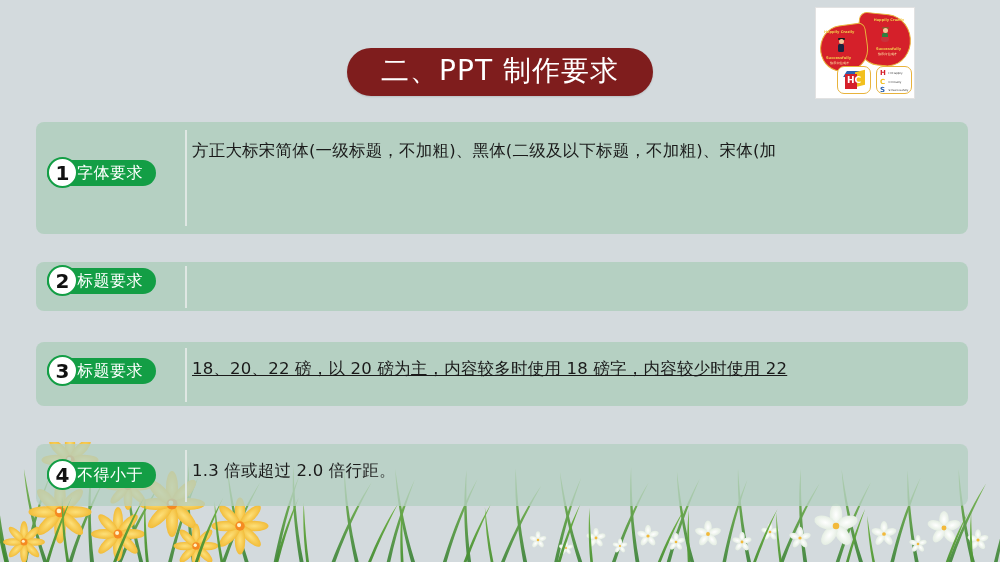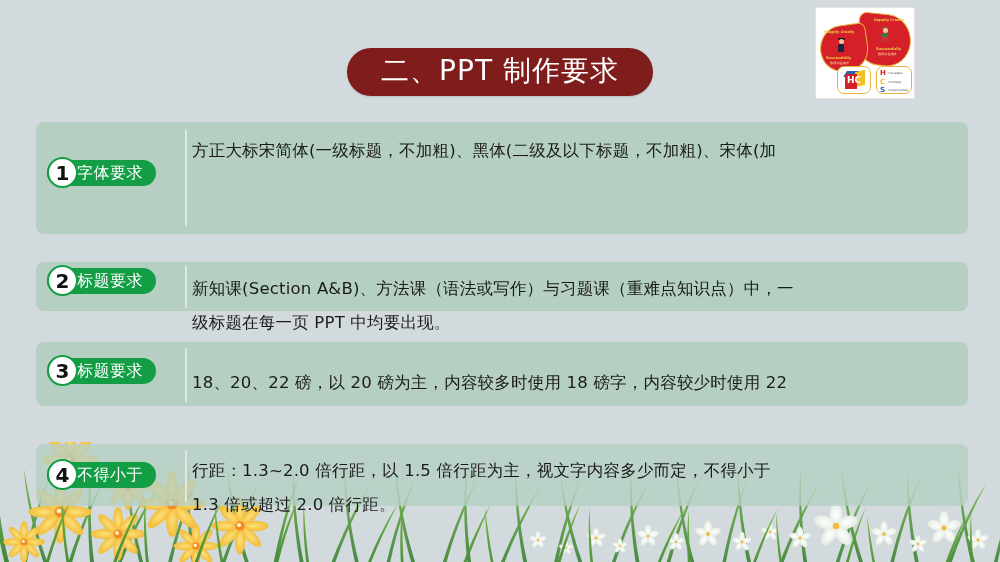--- a/index.html
+++ b/index.html
@@ -103,21 +103,21 @@
   .v4{left:185px;top:450px;height:52px;}
 
   .body-text{
     position:absolute;z-index:5;left:192px;width:782px;
     color:#1a1a1a;font-size:16.5px;line-height:34px;
     font-family:"DejaVu Sans","Liberation Sans",sans-serif;
     letter-spacing:.2px;
   }
   .t1{top:134px;}
   .t2{top:272px;}
-  .t3{top:366px;}
+  .t3{top:352px;text-decoration:underline;}
   .t4{top:454px;}
   .body-text p{margin:0;white-space:pre;}
 </style>
 </head>
 <body>
 
 <div class="slide">
 
   <svg class="deco" viewBox="0 0 1000 120" preserveAspectRatio="none">
     <defs>
@@ -466,25 +466,20 @@
   <div class="badge b4">
     <div class="pill">
         <span>不得小于</span>
       </div>
     <div class="num">4</div>
   </div>
 
   <div class="body-text t1">
     <p>方正大标宋简体(一级标题，不加粗)、黑体(二级及以下标题，不加粗)、宋体(加</p>
   </div>
-  <div class="body-text t2">
-    <p>新知课(Section A&amp;B)、方法课（语法或写作）与习题课（重难点知识点）中，一</p>
-    <p>级标题在每一页 PPT 中均要出现。</p>
-  </div>
   <div class="body-text t3">
     <p>18、20、22 磅，以 20 磅为主，内容较多时使用 18 磅字，内容较少时使用 22</p>
   </div>
   <div class="body-text t4">
-    <p>行距：1.3~2.0 倍行距，以 1.5 倍行距为主，视文字内容多少而定，不得小于</p>
     <p>1.3 倍或超过 2.0 倍行距。</p>
   </div>
 
 </div>
 
 </body></html>

